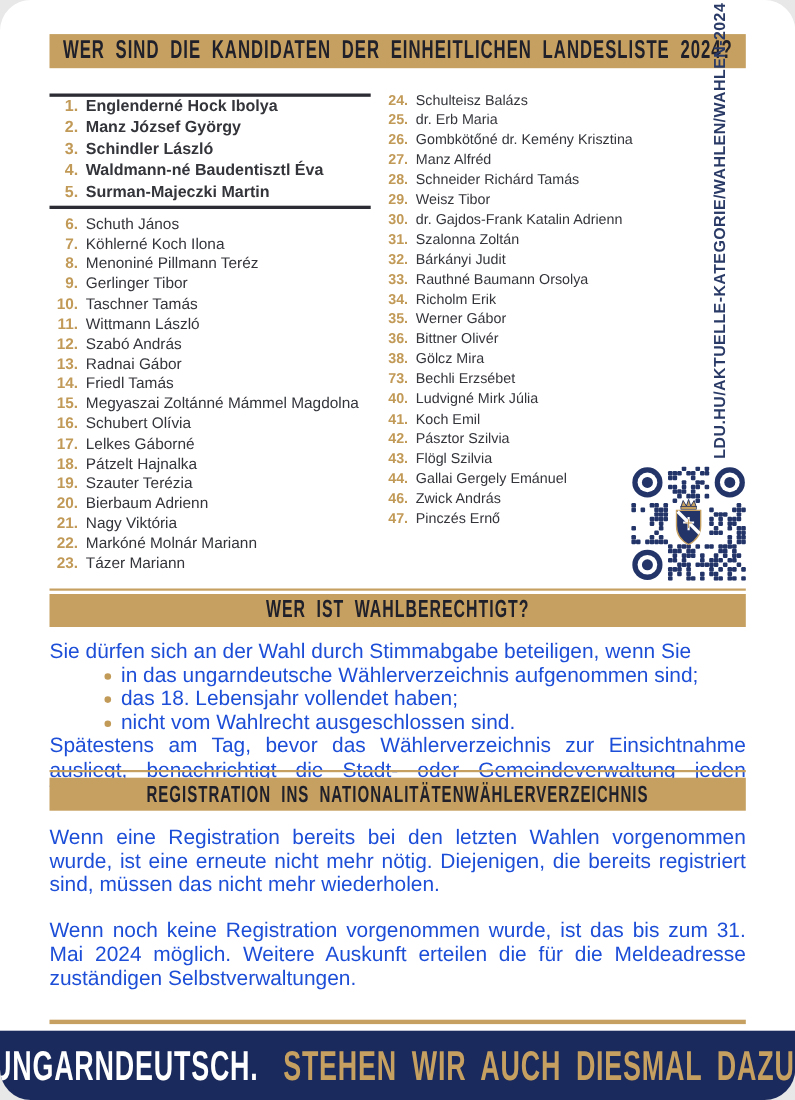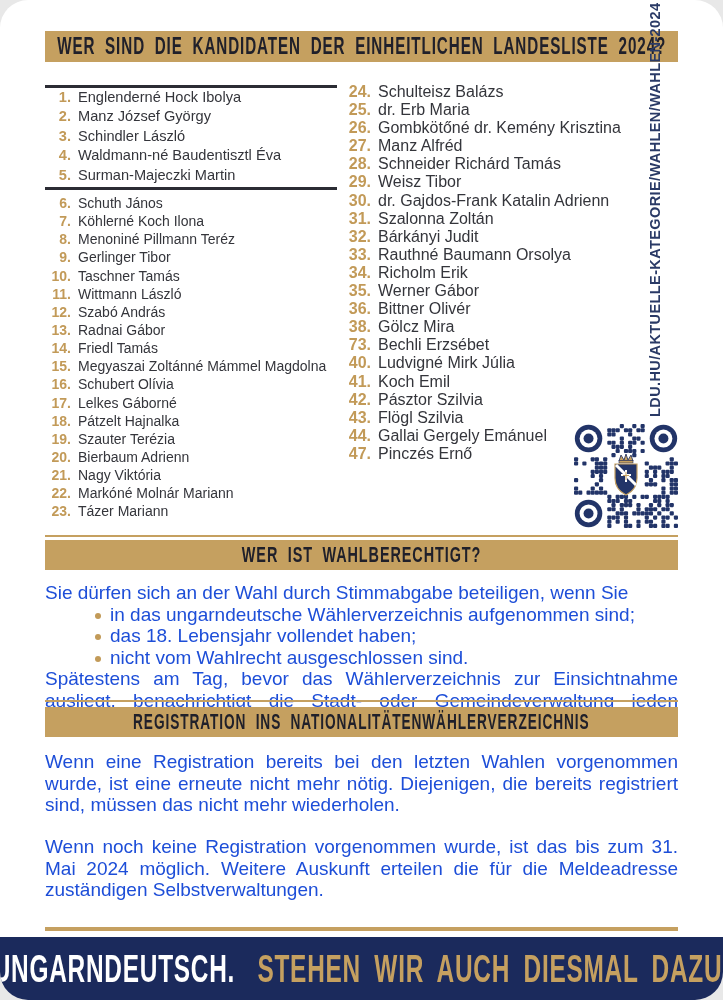--- a/index.html
+++ b/index.html
@@ -24,23 +24,23 @@
   .rule-gold{position:absolute;background:#c5a060;}
 
   .cand-col{position:absolute;}
   .cand-item{display:flex;align-items:baseline;}
   .cand-num{
     width:26px;flex:0 0 26px;text-align:right;margin-right:7px;
     color:#c29a58;font-weight:700;
   }
   .cand-name{color:#34353b;white-space:nowrap;}
   .cand-top5 .cand-item{height:19.4px;font-size:14.6px;}
-  .cand-top5 .cand-name{font-weight:400;}
+  .cand-top5 .cand-name{font-weight:700;}
   .cand-rest .cand-item{height:18.15px;font-size:14px;}
-  .cand-right .cand-item{height:18.1px;font-size:16px;}
+  .cand-right .cand-item{height:18.1px;font-size:13px;}
 
   .vtext{
     position:absolute;left:647px;top:72px;height:345px;width:22px;
     writing-mode:vertical-rl;transform:rotate(180deg);
     font-weight:700;font-size:14.5px;letter-spacing:0.4px;
     color:#2a3a66;white-space:nowrap;
   }
 
   .qr-wrap{position:absolute;left:572px;top:424px;width:108px;height:104px;}
   .qr-wrap svg{display:block;}
@@ -248,20 +248,24 @@
         <span class="cand-num">42.</span>
         <span class="cand-name">Pásztor Szilvia</span>
       </div>
       <div class="cand-item">
         <span class="cand-num">43.</span>
         <span class="cand-name">Flögl Szilvia</span>
       </div>
       <div class="cand-item">
         <span class="cand-num">44.</span>
         <span class="cand-name">Gallai Gergely Emánuel</span>
+      </div>
+      <div class="cand-item">
+        <span class="cand-num">46.</span>
+        <span class="cand-name">Zwick András</span>
       </div>
       <div class="cand-item">
         <span class="cand-num">47.</span>
         <span class="cand-name">Pinczés Ernő</span>
       </div>
     </div>
 
   <div class="vtext">LDU.HU/AKTUELLE-KATEGORIE/WAHLEN/WAHLEN-2024</div>
 
   <div class="qr-wrap" id="qr">

